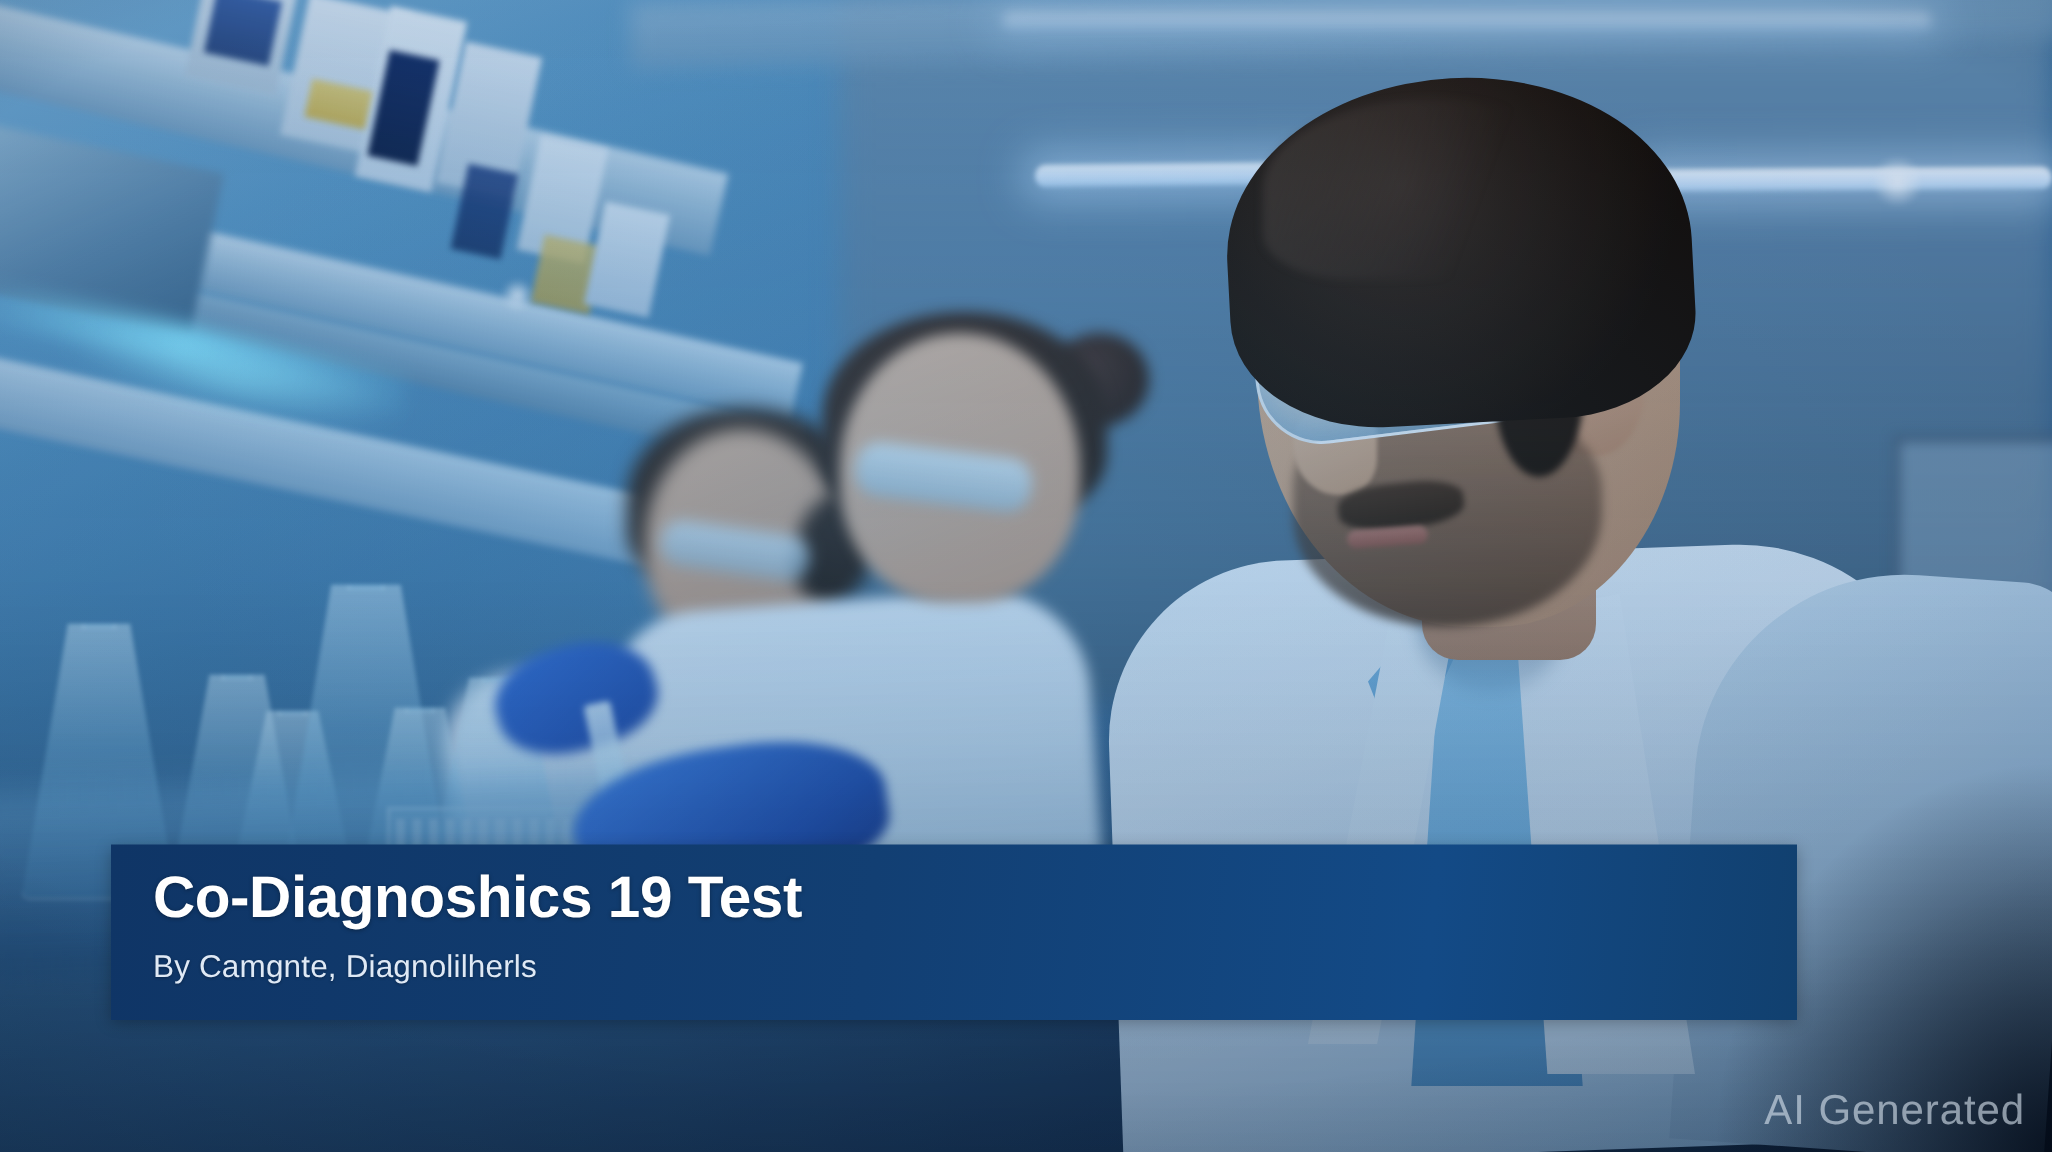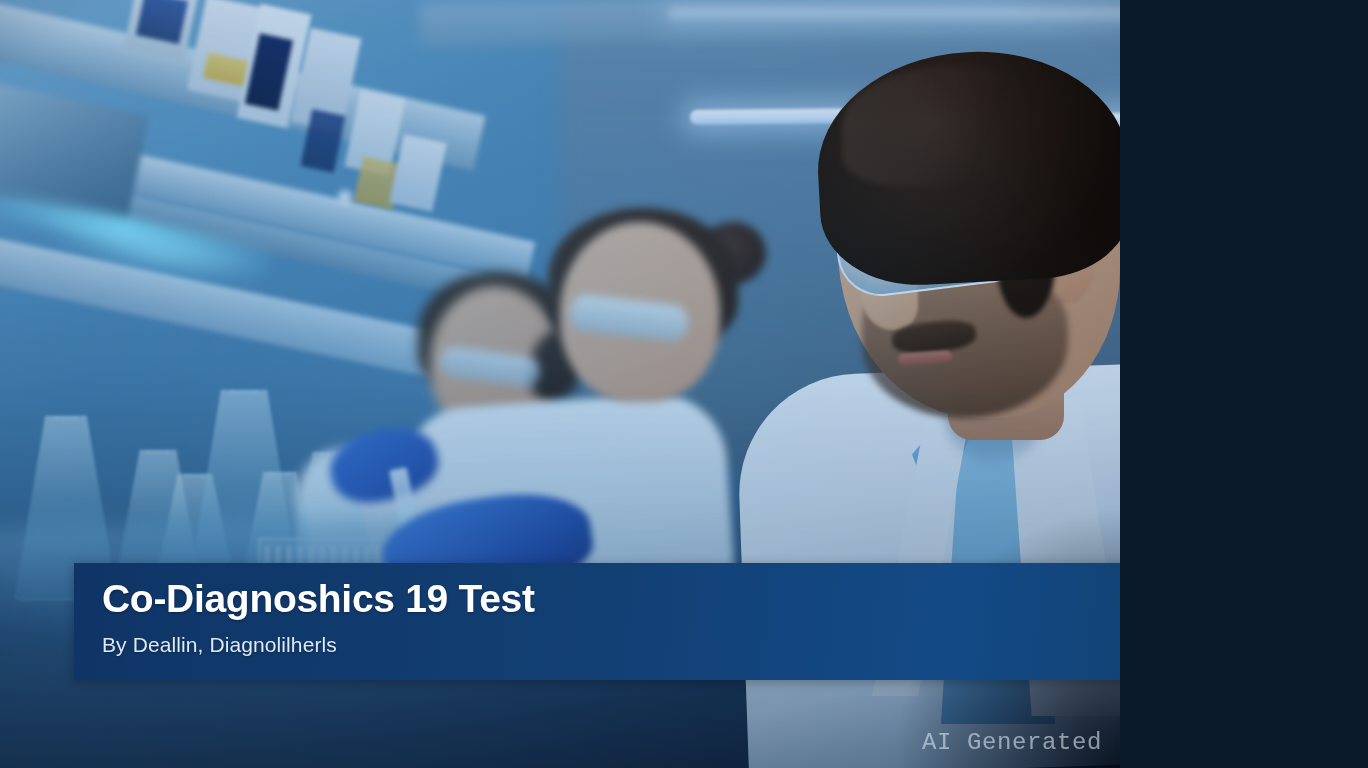--- a/index.html
+++ b/index.html
@@ -2,21 +2,21 @@
 <html><head>
 <meta charset="utf-8">
 <style>
   * { margin:0; padding:0; box-sizing:border-box; }
   html, body {
     width:1368px; height:768px; overflow:hidden;
     background:#0a1a2b;
     font-family:"Liberation Sans", sans-serif;
   }
 
-  #stage { position:relative; width:1120px; height:768px; overflow:hidden; }
+  #stage { position:relative; width:1368px; height:768px; overflow:hidden; }
 
   
   .photo {
     position:absolute; inset:0;
     background:
       radial-gradient(120% 90% at 72% 38%, rgba(120,175,215,0.30) 0%, rgba(25,60,100,0.0) 55%),
       linear-gradient(160deg, #7fb6d8 0%, #5b9cc6 18%, #3f7ca9 38%, #2d5f8c 60%, #1d4268 80%, #122a45 100%);
   }
 
   
@@ -373,23 +373,22 @@
     box-shadow:0 2px 8px rgba(0,0,0,.22);
   }
   .cat-bar .cat-text {
     position:absolute; left:30px; top:11px;
     font-size:19px; font-weight:bold; color:#1f3f8f;
     letter-spacing:-0.1px; white-space:nowrap;
   }
 
   .watermark {
     position:absolute; right:18px; bottom:12px;
-    font-size:24px; color:rgba(214,226,238,.62);
+    font-size:28px; color:rgba(214,226,238,.62);
     letter-spacing:.6px;
-    font-family:Liberation Mono, monospace;
   }
 </style>
 </head>
 <body>
 
 <div id="stage">
 
   <div class="photo">
 
     <div class="room-wall"></div>
@@ -509,19 +508,19 @@
     <div class="m-hair-sweep"></div>
 
     <div class="cool-grade"></div>
     <div class="cool-grade2"></div>
     <div class="vignette"></div>
     <div class="corner-dark"></div>
   </div>
 
   <div class="title-banner">
     <div class="title">Co-Diagnoshics 19 Test</div>
-    <div class="subtitle">By Deallin, Diagnolilherls</div>
+    <div class="subtitle">By Camgnte, Diagnolilherls</div>
   </div>
 
 
   <div class="watermark">AI Generated</div>
 
 </div>
 
 </body></html>

